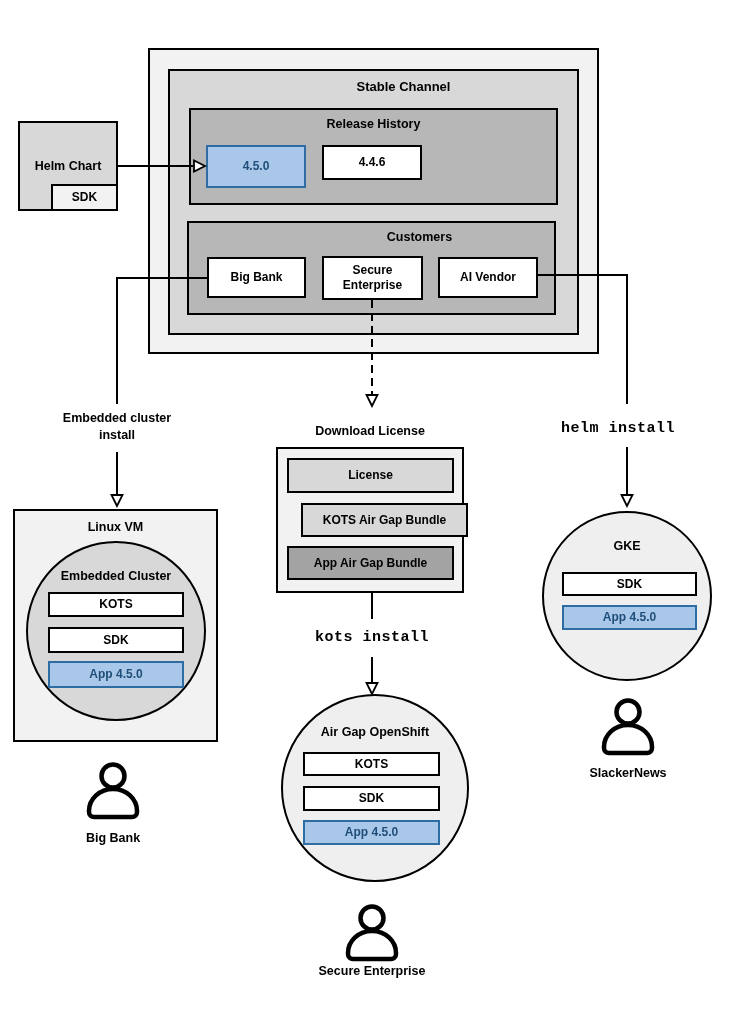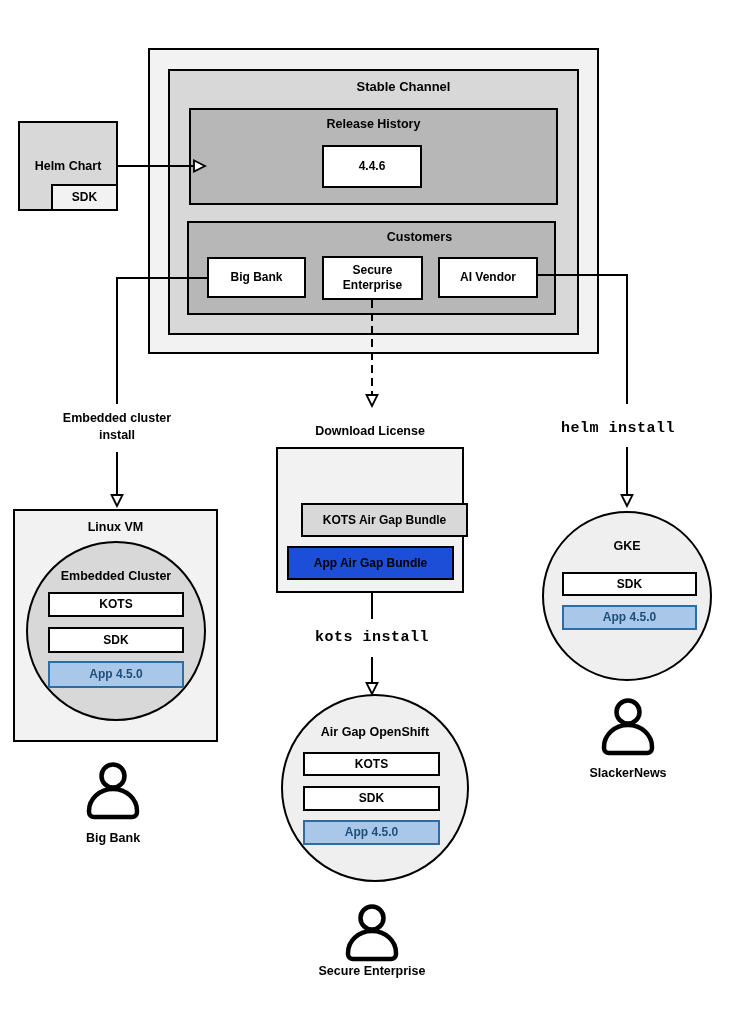--- a/index.html
+++ b/index.html
@@ -25,21 +25,22 @@
 <div class="canvas">
 
 
   <div class="box fill-xlight" style="left:148px;top:48px;width:451px;height:306px;"></div>
 
   <div class="box fill-light" style="left:168px;top:69px;width:411px;height:266px;"></div>
   <div class="lbl title" style="left:168px;top:78px;width:471px;">Stable Channel</div>
 
   <div class="box fill-dark" style="left:189px;top:108px;width:369px;height:97px;"></div>
   <div class="lbl" style="left:189px;top:116px;width:369px;">Release History</div>
-  <div class="box item" style="left:322px;top:145px;width:100px;height:43px;">4.4.6</div>
+  <div class="box item hl" style="left: 206px; top: 145px; width: 100px; height: 43px; background: rgb(169, 199, 232); border-color: rgb(46, 109, 164); color: rgb(31, 78, 121);">4.5.0</div>
+  <div class="box item" style="left:322px;top:145px;width:100px;height:35px;">4.4.6</div>
 
   <div class="box fill-dark" style="left:187px;top:221px;width:369px;height:94px;"></div>
   <div class="lbl" style="left:187px;top:229px;width:369px;padding-left:48px;">Customers</div>
   <div class="box item" style="left:207px;top:257px;width:99px;height:41px;">Big Bank</div>
   <div class="box item" style="left:322px;top:256px;width:101px;height:44px;">Secure Enterprise</div>
   <div class="box item" style="left:438px;top:257px;width:100px;height:41px;">AI Vendor</div>
 
   <div class="box fill-light" style="left:18px;top:121px;width:100px;height:90px;"></div>
   <div class="lbl" style="left:18px;top:158px;width:100px;">Helm Chart</div>
   <div class="box item fill-xlight" style="left:51px;top:184px;width:67px;height:27px;background:#f2f2f2;">SDK</div>
@@ -49,22 +50,23 @@
   <div class="lbl" style="left:13px;top:519px;width:205px;">Linux VM</div>
   <div class="box round fill-light" style="left:26px;top:541px;width:180px;height:180px;"></div>
   <div class="lbl" style="left:26px;top:568px;width:180px;">Embedded Cluster</div>
   <div class="box item" style="left:48px;top:592px;width:136px;height:25px;">KOTS</div>
   <div class="box item" style="left:48px;top:627px;width:136px;height:26px;">SDK</div>
   <div class="box item hl" style="left: 48px; top: 661px; width: 136px; height: 27px; background: rgb(169, 199, 232); border-color: rgb(46, 109, 164); color: rgb(31, 78, 121);">App 4.5.0</div>
   <div class="lbl" style="left:53px;top:830px;width:120px;">Big Bank</div>
 
   <div class="lbl" style="left:290px;top:423px;width:160px;">Download License</div>
   <div class="box fill-xlight" style="left:276px;top:447px;width:188px;height:146px;"></div>
+  <div class="box item fill-light" style="left:287px;top:458px;width:167px;height:35px;background:#d8d8d8;">License</div>
   <div class="box item fill-light" style="left:301px;top:503px;width:167px;height:34px;background:#d8d8d8;">KOTS Air Gap Bundle</div>
-  <div class="box item fill-light" style="left:287px;top:546px;width:167px;height:34px;background:#1d4ed8;">App Air Gap Bundle</div>
+  <div class="box item fill-light" style="left:287px;top:546px;width:167px;height:34px;background:#a3a3a3;">App Air Gap Bundle</div>
   <div class="lbl mono" style="left:292px;top:629px;width:160px;">kots install</div>
   <div class="box round fill-circle" style="left:281px;top:694px;width:188px;height:188px;"></div>
   <div class="lbl" style="left:281px;top:724px;width:188px;">Air Gap OpenShift</div>
   <div class="box item" style="left:303px;top:752px;width:137px;height:24px;">KOTS</div>
   <div class="box item" style="left:303px;top:786px;width:137px;height:25px;">SDK</div>
   <div class="box item hl" style="left: 303px; top: 820px; width: 137px; height: 25px; background: rgb(169, 199, 232); border-color: rgb(46, 109, 164); color: rgb(31, 78, 121);">App 4.5.0</div>
   <div class="lbl" style="left:312px;top:963px;width:120px;">Secure Enterprise</div>
 
   <div class="lbl mono" style="left:538px;top:420px;width:160px;">helm install</div>
   <div class="box round fill-circle" style="left:542px;top:511px;width:170px;height:170px;"></div>

